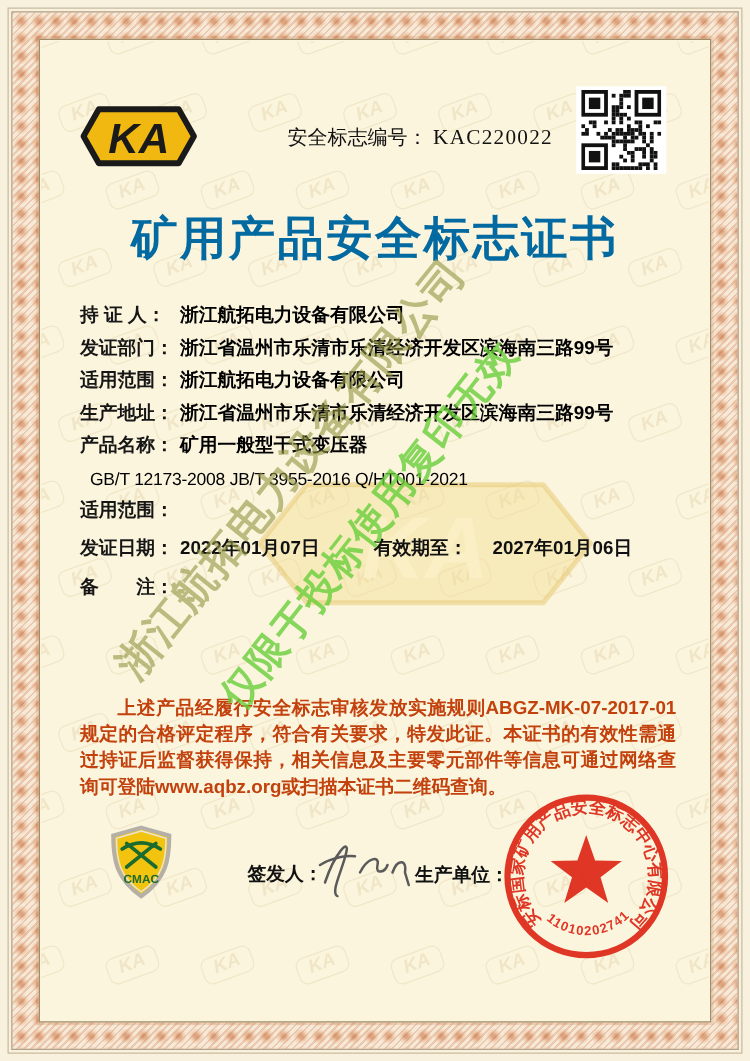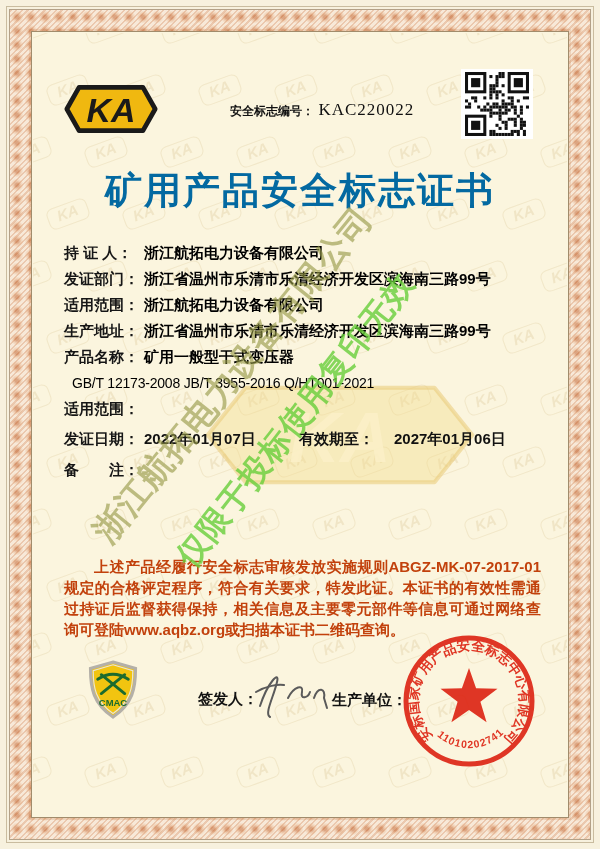--- a/index.html
+++ b/index.html
@@ -27,21 +27,21 @@
   .ka-tile{
     position:absolute;width:40px;height:20px;line-height:18px;text-align:center;
     font-weight:bold;font-size:15px;font-style:italic;
     color:rgba(186,148,72,.16);border:1.5px solid rgba(186,148,72,.14);
     border-radius:7px;transform:rotate(-20deg);
   }
   .emblem{position:absolute;left:205px;top:350px;z-index:0;}
   
   .logo{position:absolute;left:64px;top:82px;z-index:2;}
   .cert-no{position:absolute;left:230px;top:100px;z-index:2;white-space:nowrap;}
-  .cert-no .lbl{font-weight:bold;font-size:12px;}
+  .cert-no .lbl{font-weight:normal;font-size:16px;}
   .cert-no .num{font-family:"Liberation Serif","DejaVu Serif",serif;font-size:17px;letter-spacing:1px;}
   .qr{position:absolute;left:461px;top:69px;width:72px;height:70px;background:#fff;z-index:2;
       display:flex;align-items:center;justify-content:center;}
   .title{position:absolute;left:0;right:0;top:166px;text-align:center;z-index:2;
          font-size:37px;font-weight:900;letter-spacing:2px;color:#0369a1;}
   
   .fields{position:absolute;left:64px;top:244px;width:478px;z-index:2;font-size:15px;}
   .frow{display:flex;margin-bottom:8px;line-height:18px;}
   .f-label{flex:0 0 80px;font-weight:bold;white-space:pre;color:#161616;}
   .f-value{font-weight:600;white-space:nowrap;color:#000;}

